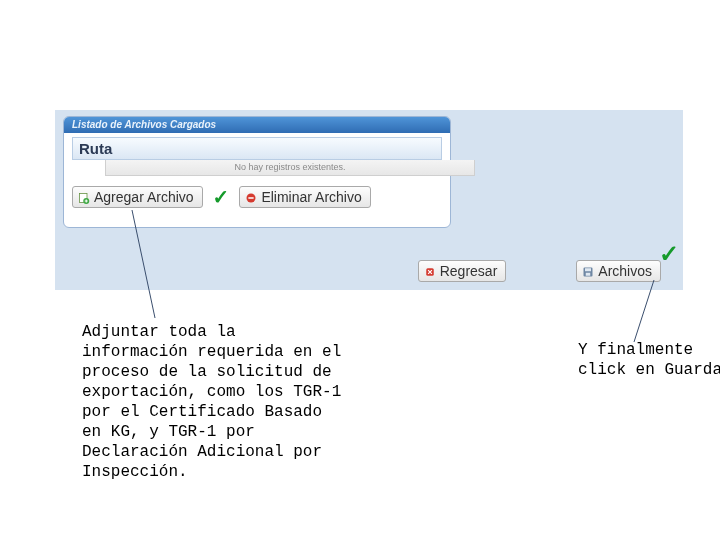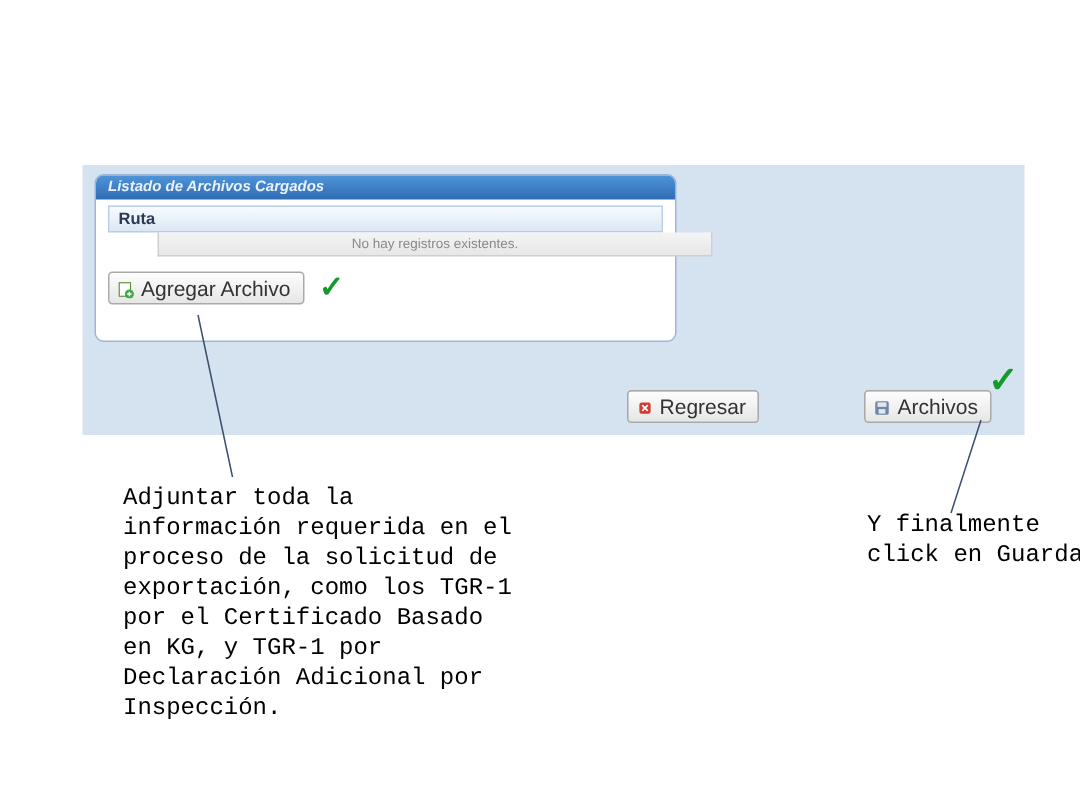--- a/index.html
+++ b/index.html
@@ -39,21 +39,21 @@
     border-top-left-radius: 5px;
     border-top-right-radius: 5px;
     font-style: italic;
   }
   .panel-body {
     padding: 4px 8px 6px 8px;
   }
   .col-head {
     background: linear-gradient(#f7fbff, #dbe7f4);
     border: 1px solid #b9cde4;
-    font-size: 11px;
+    font-size: 15px;
     font-weight: bold;
     color: #2b3a55;
     padding: 2px 6px;
     width: 100%;
   }
   .empty-row {
     background: linear-gradient(#f4f4f4, #e7e7e7);
     color: #8a8a8a;
     font-size: 9px;
     text-align: center;
@@ -138,20 +138,29 @@
           <span class="ico">
             <svg viewBox="0 0 16 16" width="12" height="12">
               <rect x="2" y="2" width="10" height="12" fill="#fff" stroke="#5e8c3a" stroke-width="1"></rect>
               <circle cx="11" cy="12" r="4" fill="#3fa844"></circle>
               <path d="M11 10v4M9 12h4" stroke="#fff" stroke-width="1.4"></path>
             </svg>
           </span>
           <span>Agregar Archivo</span>
         </span>
         <span class="check-glyph">✓</span>
+        <span class="btn">
+          <span class="ico">
+            <svg viewBox="0 0 16 16" width="12" height="12">
+              <circle cx="8" cy="8" r="6" fill="#d53a2f"></circle>
+              <rect x="4.5" y="7" width="7" height="2" fill="#fff"></rect>
+            </svg>
+          </span>
+          <span>Eliminar Archivo</span>
+        </span>
       </div>
     </div>
   </div>
 
   <div class="bottom-bar">
     <span class="btn">
       <span class="ico">
         <svg viewBox="0 0 16 16" width="12" height="12">
           <rect x="3" y="3" width="10" height="10" rx="2" fill="#d53a2f"></rect>
           <path d="M5.5 5.5l5 5M10.5 5.5l-5 5" stroke="#fff" stroke-width="1.6"></path>

